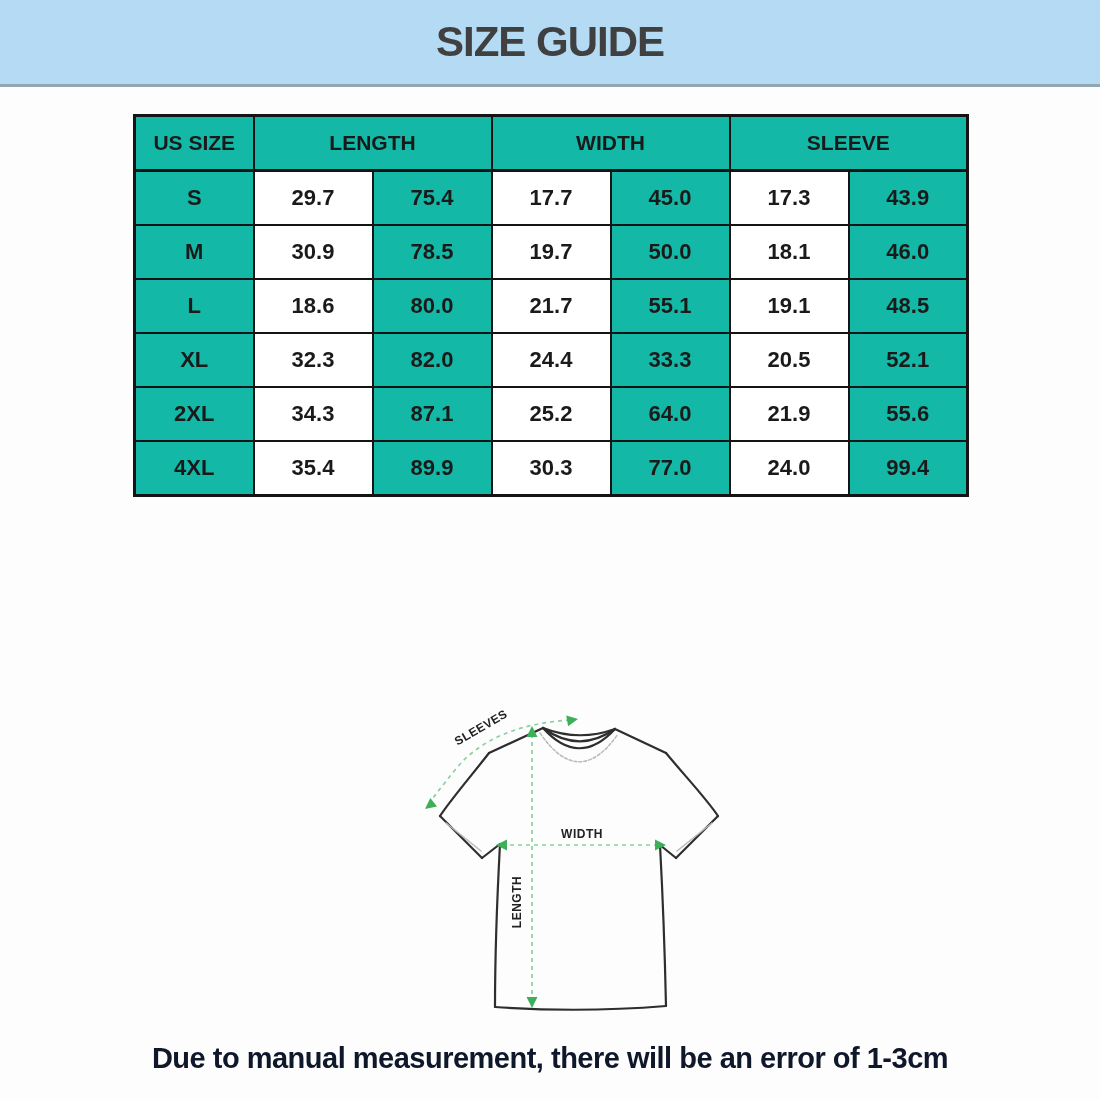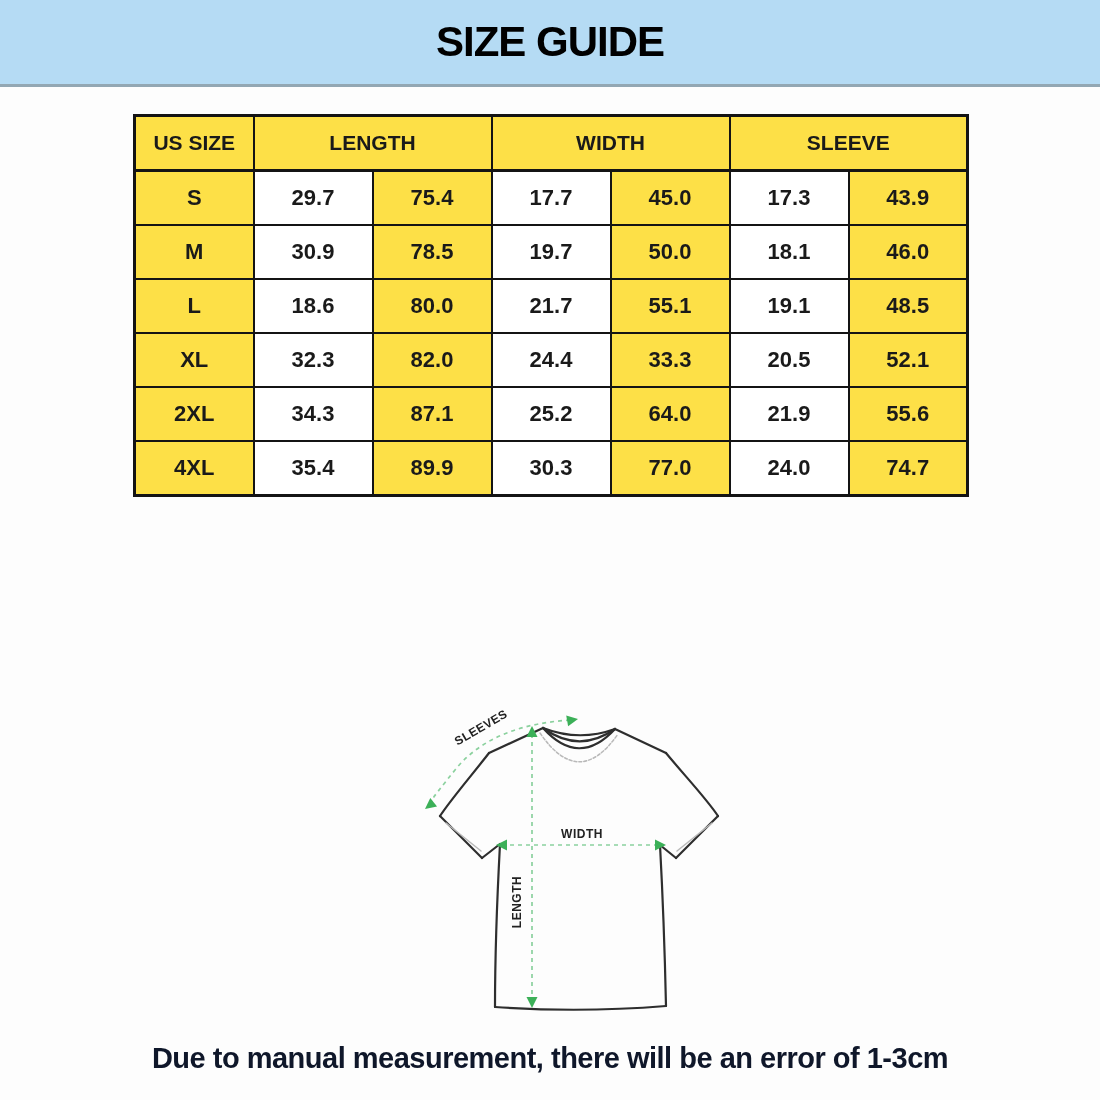--- a/index.html
+++ b/index.html
@@ -8,41 +8,41 @@
     font-family:"Liberation Sans", sans-serif;
     position:relative;overflow:hidden;
   }
   
   .banner{
     position:absolute;left:0;top:0;width:1100px;height:84px;
     background:#b5dbf4;border-bottom:3px solid #93a7b3;
     display:flex;align-items:center;justify-content:center;
   }
   .banner h1{
-    margin:0;font-size:42px;font-weight:bold;color:#000000;
+    margin:0;font-size:42px;font-weight:bold;color:#404040;
     letter-spacing:-1px;
   }
   
   table.size-chart{
     position:absolute;left:133px;top:114px;width:836px;
     border-collapse:collapse;table-layout:fixed;
     background:#ffffff;
   }
   table.size-chart td{
     border:2px solid #141414;
     text-align:center;vertical-align:middle;
     font-weight:bold;font-size:22px;color:#1a1a1a;
     padding:0;
   }
   table.size-chart{border:3px solid #141414;}
   td.gl{border-left-width:3px;}
   tr.group-row td{height:52px;font-size:21px;border-bottom-width:3px;}
   tr.unit-row td{height:52px;}
   tr.data-row td{height:52px;}
-  td.shade{background:#fde047;}
+  td.shade{background:#14b8a6;}
   
   .diagram{position:absolute;left:410px;top:690px;width:332px;height:335px;}
   .diagram text{
     font-family:"Liberation Sans", sans-serif;
     font-size:12px;font-weight:bold;fill:#222222;letter-spacing:0.5px;
   }
   
   .footer-note{
     position:absolute;left:0;top:1042px;width:1100px;
     text-align:center;font-size:29px;font-weight:bold;
@@ -118,21 +118,21 @@
     <td class="gl">21.9</td>
     <td class="shade">55.6</td>
   </tr>
   <tr class="data-row">
     <td class="shade">4XL</td>
     <td class="gl">35.4</td>
     <td class="shade">89.9</td>
     <td class="gl">30.3</td>
     <td class="shade">77.0</td>
     <td class="gl">24.0</td>
-    <td class="shade">74.7</td>
+    <td class="shade">99.4</td>
   </tr>
   </tbody>
 </table>
 
 <svg class="diagram" viewBox="0 0 332 335" xmlns="http://www.w3.org/2000/svg">
 
   <g stroke="#2e2e2e" stroke-width="2.2" fill="none" stroke-linecap="round" stroke-linejoin="round">
     <path d="M133,38 L79,63"></path>
     <path d="M205,39 L256,63"></path>
     <path d="M79,63 C62,85 42,108 30,126"></path>

